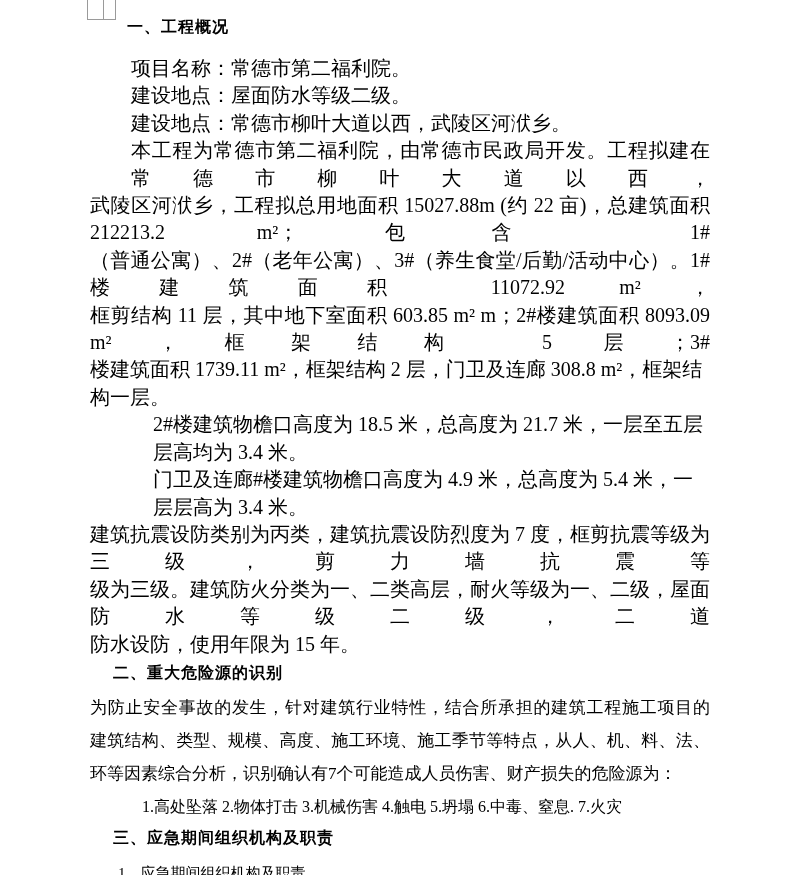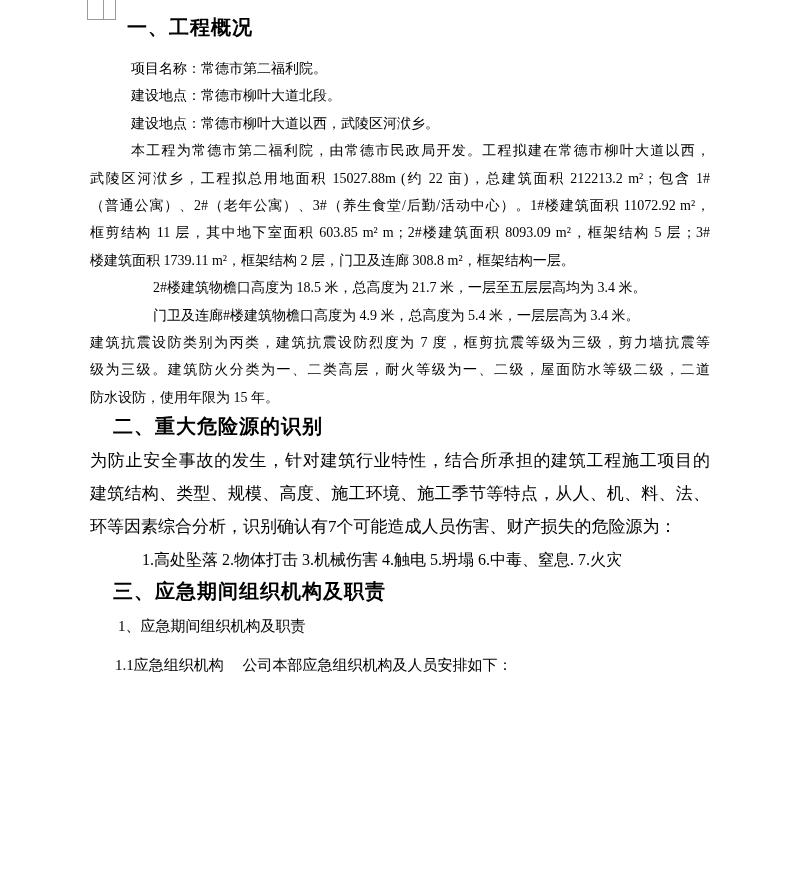--- a/index.html
+++ b/index.html
@@ -40,30 +40,30 @@
     position: relative;
     margin-left: 90px;
     width: 620px;
   }
   .ln {
     white-space: pre-wrap;
     -webkit-font-smoothing: none;
   }
   
   .h {
-    font-size: 20px;
+    font-size: 16px;
     font-weight: bold;
     line-height: 30px;
     letter-spacing: 1px;
   }
   .h1 { padding-left: 37px; margin-top: 12px; margin-bottom: 13px; }
   .h2 { padding-left: 23px; margin-bottom: 3px; }
   .h3 { padding-left: 23px; }
   
-  .s1 { font-size: 14px; line-height: 27.4px; }
+  .s1 { font-size: 20px; line-height: 27.4px; }
   
   .s2 { font-size: 17px; line-height: 33px; }
   .list { font-size: 16px; line-height: 33px; }
   .sub { font-size: 15px; line-height: 27px; }
   
   .i41 { padding-left: 41px; }
   .i63 { padding-left: 63px; }
   .i67 { padding-left: 67px; }
   .i52 { padding-left: 52px; }
   .i28 { padding-left: 28px; }
@@ -82,21 +82,21 @@
 
 <div class="page">
 
   <div class="top-marker"></div>
 
   <div class="content">
 
     <div class="ln h h1">一、工程概况</div>
 
     <div class="ln s1 i41">项目名称：常德市第二福利院。</div>
-    <div class="ln s1 i41">建设地点：常德市柳叶大道北段。</div>
+    <div class="ln s1 i41">建设地点：屋面防水等级二级。</div>
     <div class="ln s1 i41">建设地点：常德市柳叶大道以西，武陵区河洑乡。</div>
 
     <div class="ln s1 i41 j">本工程为常德市第二福利院，由常德市民政局开发。工程拟建在常德市柳叶大道以西，</div>
     <div class="ln s1 j">武陵区河洑乡，工程拟总用地面积 15027.88m (约 22 亩)，总建筑面积 212213.2 m²；包含 1#</div>
     <div class="ln s1 j">（普通公寓）、2#（老年公寓）、3#（养生食堂/后勤/活动中心）。1#楼建筑面积 11072.92 m²，</div>
     <div class="ln s1 j">框剪结构 11 层，其中地下室面积 603.85 m² m；2#楼建筑面积 8093.09 m²，框架结构 5 层；3#</div>
     <div class="ln s1">楼建筑面积 1739.11 m²，框架结构 2 层，门卫及连廊 308.8 m²，框架结构一层。</div>
 
     <div class="ln s1 i63">2#楼建筑物檐口高度为 18.5 米，总高度为 21.7 米，一层至五层层高均为 3.4 米。</div>
     <div class="ln s1 i63">门卫及连廊#楼建筑物檐口高度为 4.9 米，总高度为 5.4 米，一层层高为 3.4 米。</div>

